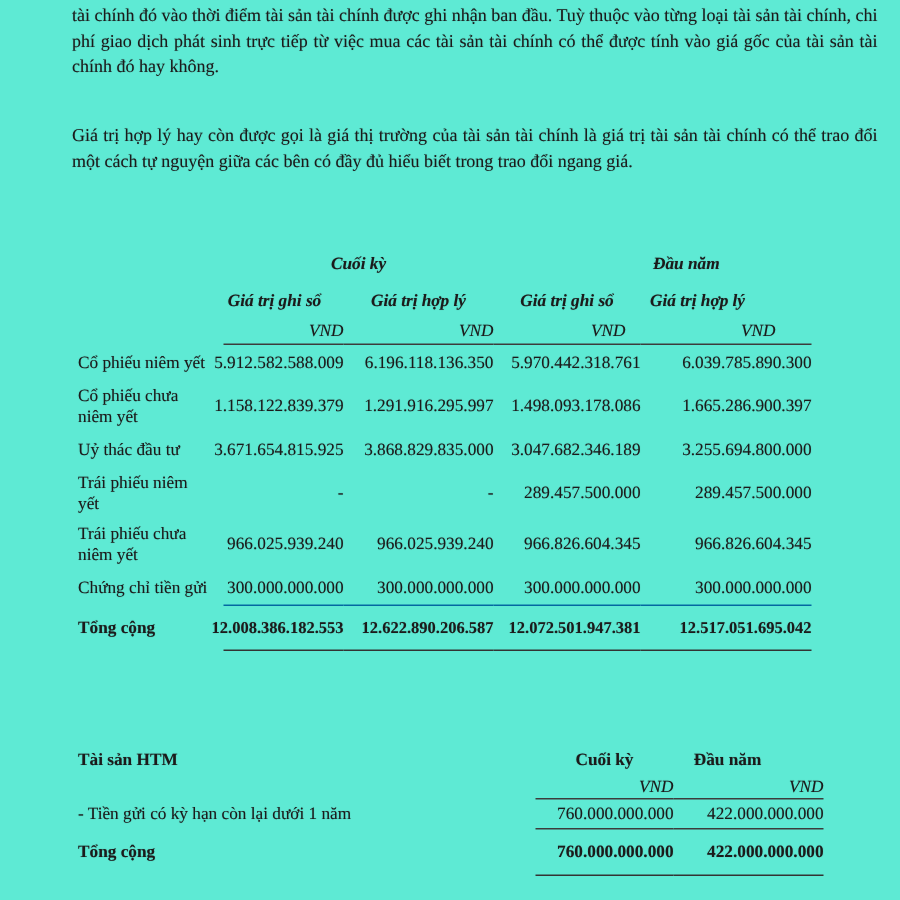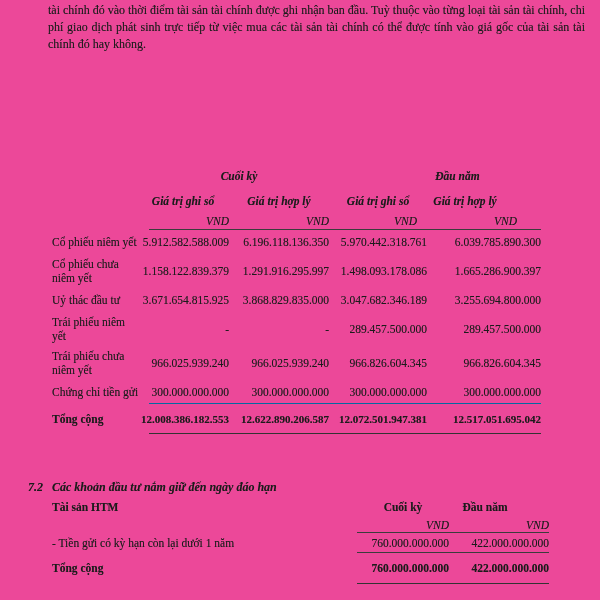--- a/index.html
+++ b/index.html
@@ -1,17 +1,17 @@
 <!DOCTYPE html>
 <html><head>
 <meta charset="utf-8">
 <style>
   html,body{margin:0;padding:0;background:#fff;}
   .page{
-    position:relative;width:600px;height:600px;background:#ec4899;
+    position:relative;width:600px;height:600px;background:#5eead4;
     font-family:"Liberation Serif","DejaVu Serif",serif;
     color:#1b1b1b;overflow:hidden;
     text-shadow:0 0 .6px rgba(40,40,40,.45);
   }
   .para{position:absolute;margin:0;font-size:12px;line-height:17px;text-align:justify;width:537px;left:48px;}
   .intro{top:2px;}
   .fv-heading{position:absolute;margin:0;left:48px;top:59px;font-size:12px;font-style:italic;font-weight:600;}
   .fv-para{top:82px;}
   .sec-heading{position:absolute;margin:0;font-size:12px;font-weight:bold;font-style:italic;left:28px;}
   .s71h{top:143px;}
@@ -63,20 +63,21 @@
   tr.h72 td.p2{padding-right:28px;}
 </style>
 </head>
 <body>
 
 <div class="page">
 
   <p class="para intro">tài chính đó vào thời điểm tài sản tài chính được ghi nhận ban đầu. Tuỳ thuộc vào từng loại tài sản tài chính, chi phí giao dịch phát sinh trực tiếp từ việc mua các tài sản tài chính có thể được tính vào giá gốc của tài sản tài chính đó hay không.</p>
 
 
+  <p class="para fv-para">Giá trị hợp lý hay còn được gọi là giá thị trường của tài sản tài chính là giá trị tài sản tài chính có thể trao đổi một cách tự nguyện giữa các bên có đầy đủ hiểu biết trong trao đổi ngang giá.</p>
 
 
   <table class="t t71">
     <colgroup>
         <col class="c-lbl">
         <col class="c1">
         <col class="c2">
         <col class="c3">
         <col class="c4">
       </colgroup>
@@ -145,21 +146,20 @@
       <tr class="total">
         <td class="lbl">Tổng cộng</td>
         <td class="num">12.008.386.182.553</td>
         <td class="num">12.622.890.206.587</td>
         <td class="num">12.072.501.947.381</td>
         <td class="num">12.517.051.695.042</td>
       </tr>
     </tbody>
   </table>
 
-  <h3 class="sec-heading s72h"><span class="sec-num">7.2</span><span>Các khoản đầu tư nắm giữ đến ngày đáo hạn</span></h3>
 
   <table class="t t72">
     <colgroup>
         <col class="c-lbl">
         <col class="c1">
         <col class="c2">
       </colgroup>
     <tbody>
       <tr class="h72">
         <td class="htm">Tài sản HTM</td>

